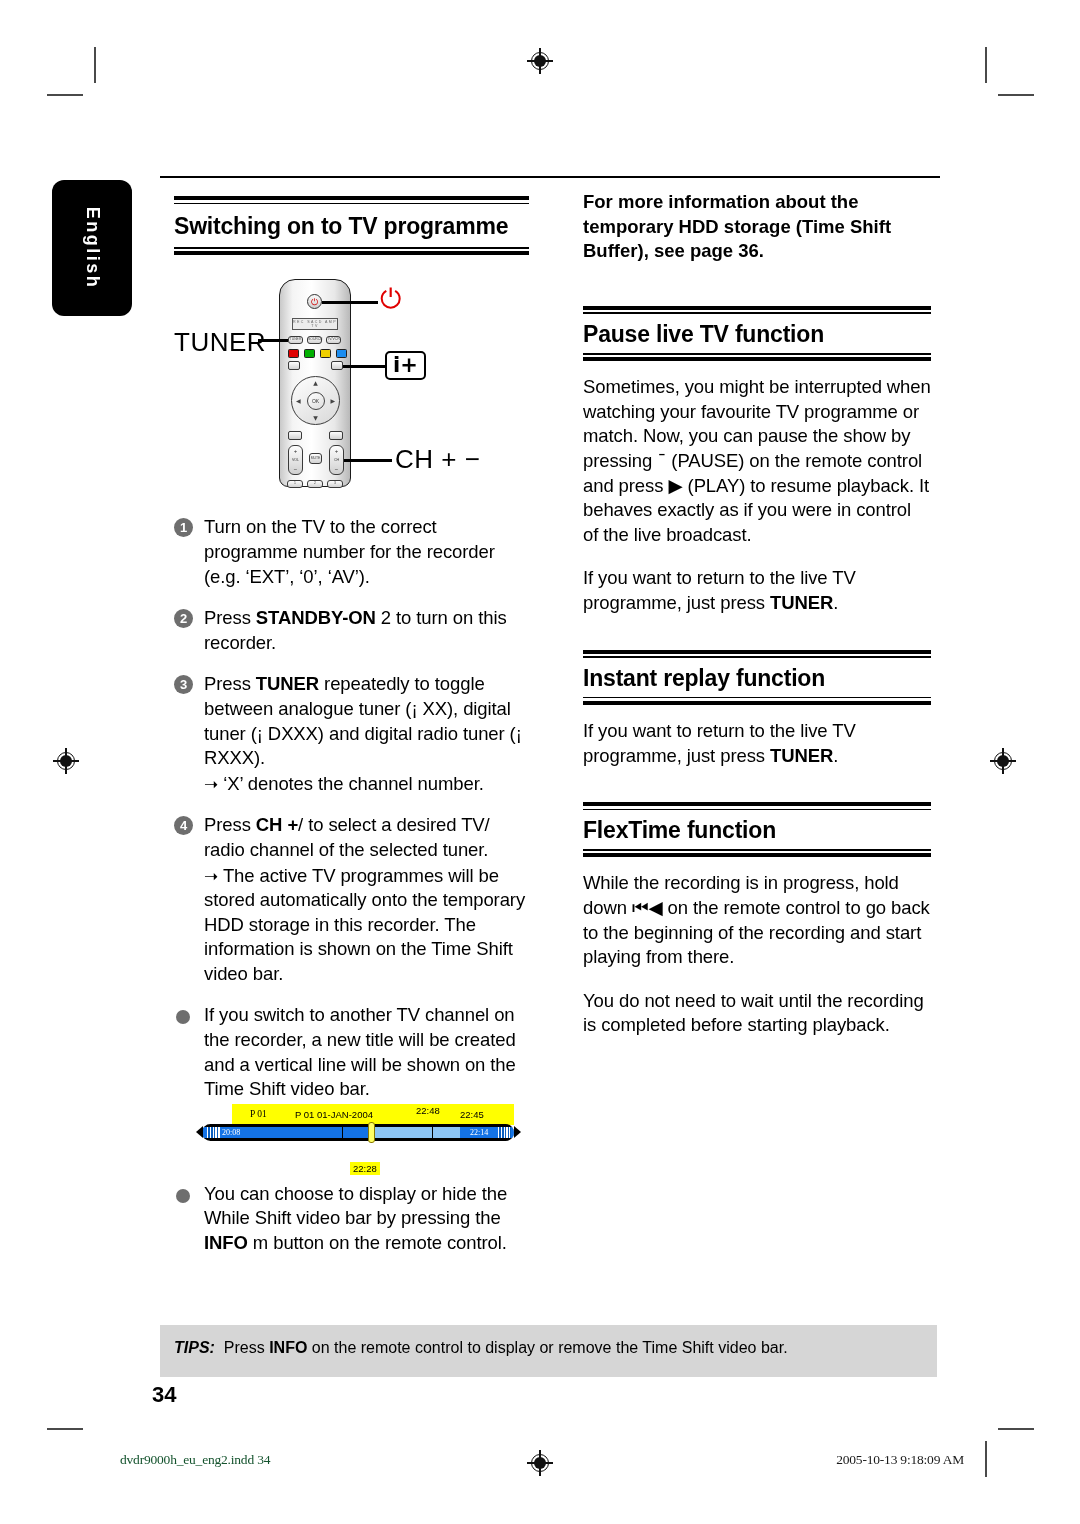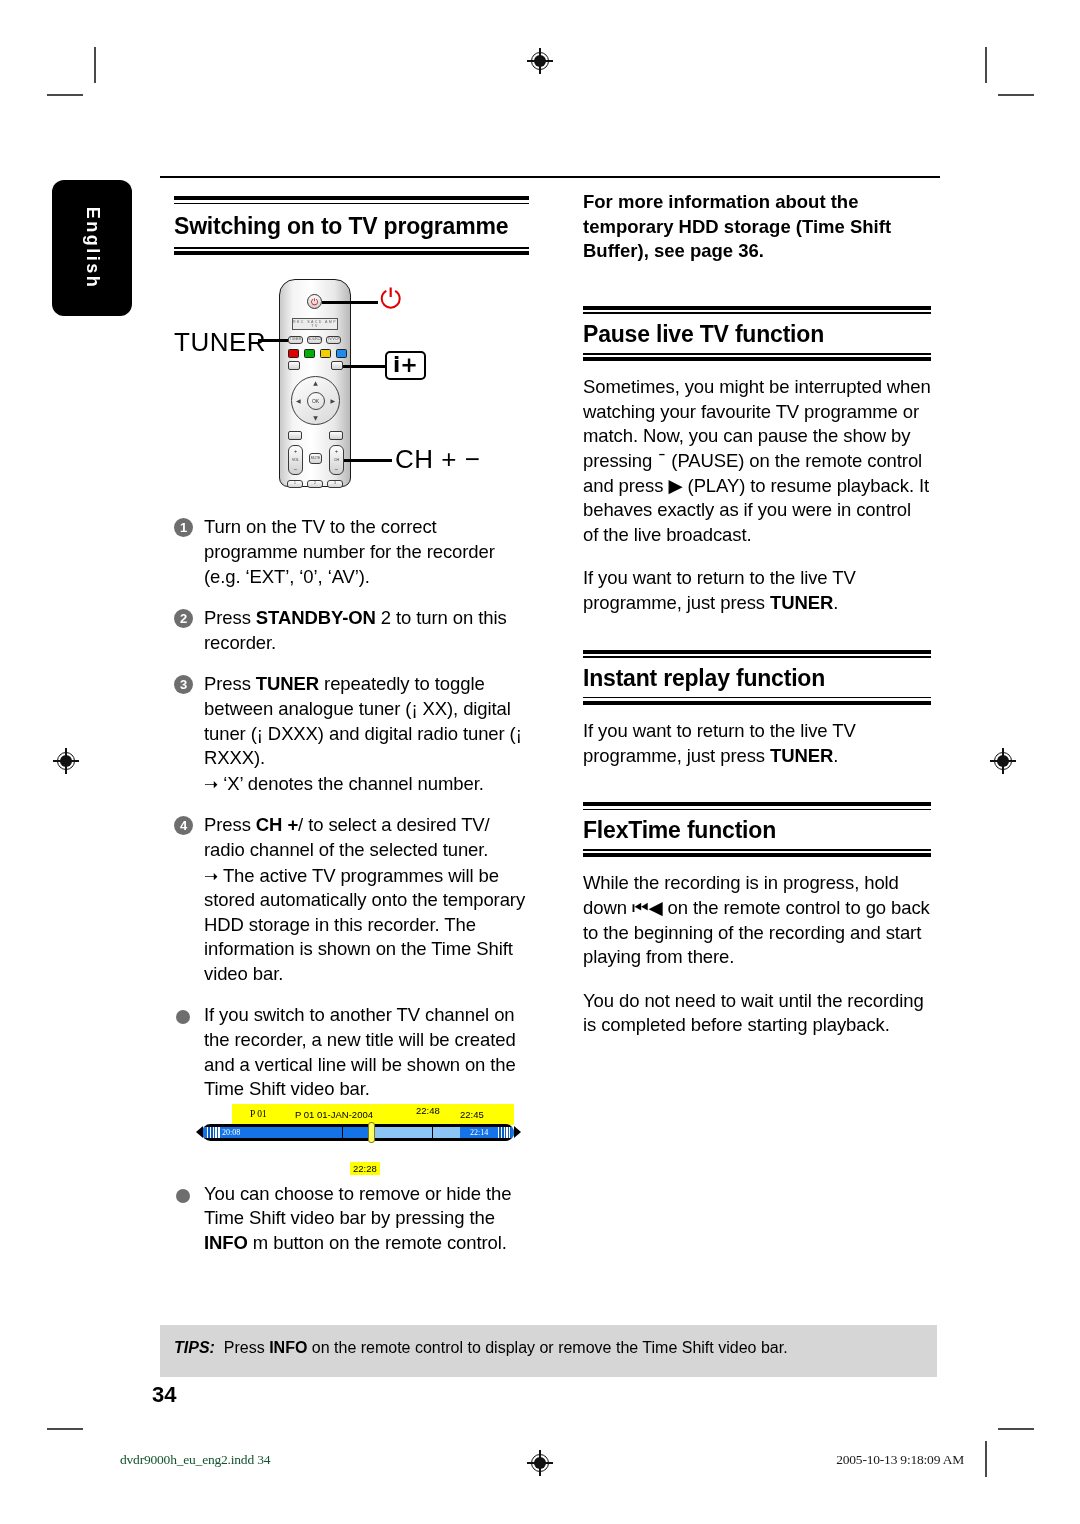--- a/index.html
+++ b/index.html
@@ -559,21 +559,21 @@
         <div class="tri" style="left:4px; border-right:7px solid #000;"></div>
       </div>
       <div class="ts-cap" style="left:320px;">
         <div class="tri" style="left:2px; border-left:7px solid #000;"></div>
       </div>
     </div>
 
     <ul class="bullets">
       <li class="bullet">
         <span class="dot"></span>
-        <span>You can choose to remove or hide the Time Shift video bar by pressing the </span><span class="b">INFO</span><span> m  button on the remote control.</span>
+        <span>You can choose to display or hide the While Shift video bar by pressing the </span><span class="b">INFO</span><span> m  button on the remote control.</span>
       </li>
     </ul>
   </div>
 
   <div class="col-right">
 
     <p class="note">For more information about the temporary HDD storage (Time Shift Buffer), see page 36.</p>
 
     <div class="sec-head">
       <div class="rule-double-top">

